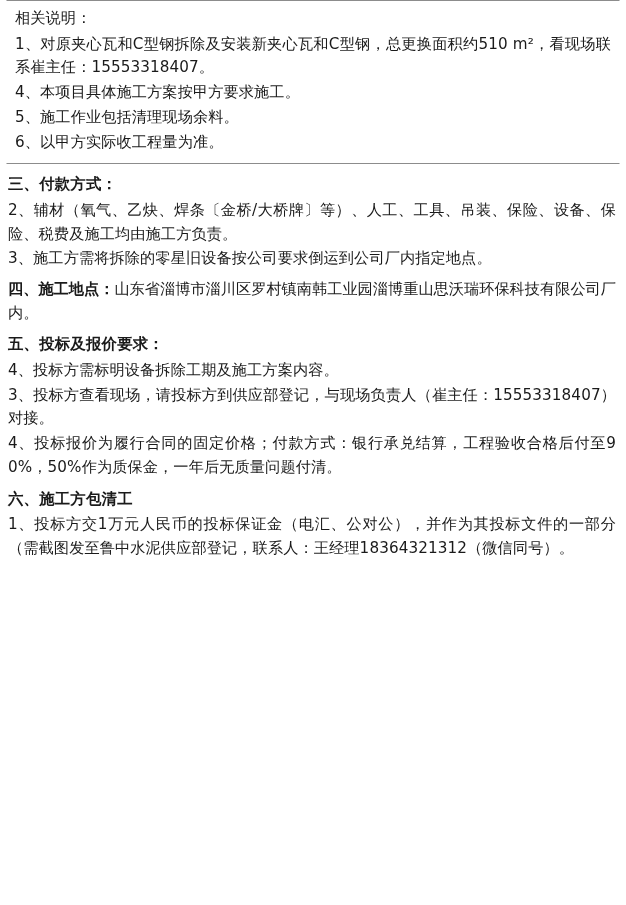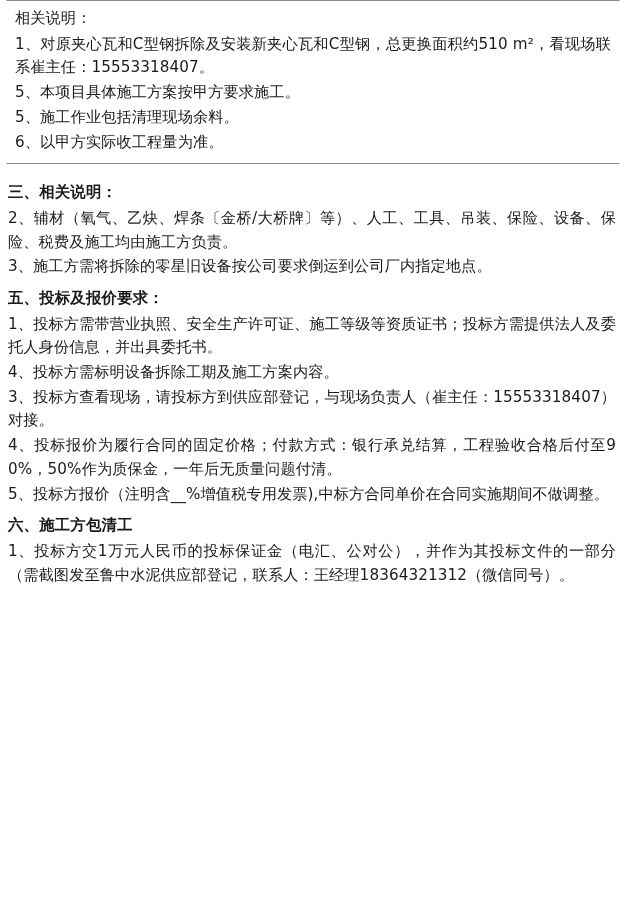--- a/index.html
+++ b/index.html
@@ -21,21 +21,21 @@
     box-sizing: border-box;
     background: #ffffff;
   }
   
   .frame-box {
     border: 1px solid #9aa0a6;
     border-left: none;
     border-right: none;
     border-top: 1px solid #9aa0a6;
     box-sizing: border-box;
-    margin: 0 6px 16px 6px;
+    margin: 0 6px 8px 6px;
     padding: 6px 8px 8px 8px;
   }
   .frame-box.top {
     border-top: 1px solid #8c8c8c;
     border-bottom: 1px solid #8c8c8c;
     border-left: 1px solid #8c8c8c;
     border-right: 1px solid #8c8c8c;
     border-left-color: transparent;
     border-right-color: transparent;
   }
@@ -76,37 +76,36 @@
   }
 </style>
 </head>
 <body>
 
 <div class="page">
 
   <div class="frame-box top">
     <div class="para first">相关说明：</div>
     <div class="para">1、对原夹心瓦和C型钢拆除及安装新夹心瓦和C型钢，总更换面积约510 m²，看现场联系崔主任：15553318407。</div>
-    <div class="para">5、本项目具体施工方案按甲方要求施工。</div>
+    <div class="para">4、本项目具体施工方案按甲方要求施工。</div>
     <div class="para">5、施工作业包括清理现场余料。</div>
     <div class="para">6、以甲方实际收工程量为准。</div>
   </div>
 
   <div class="section block-pad">
 
-    <div class="heading">三、相关说明：</div>
+    <div class="heading">三、付款方式：</div>
     <div class="para">2、辅材（氧气、乙炔、焊条〔金桥/大桥牌〕等）、人工、工具、吊装、保险、设备、保险、税费及施工均由施工方负责。</div>
     <div class="para">3、施工方需将拆除的零星旧设备按公司要求倒运到公司厂内指定地点。</div>
 
+    <div class="heading-inline"><b>四、施工地点：</b><span>山东省淄博市淄川区罗村镇南韩工业园淄博重山思沃瑞环保科技有限公司厂内。</span></div>
 
     <div class="heading">五、投标及报价要求：</div>
-    <div class="para">1、投标方需带营业执照、安全生产许可证、施工等级等资质证书；投标方需提供法人及委托人身份信息，并出具委托书。</div>
     <div class="para">4、投标方需标明设备拆除工期及施工方案内容。</div>
     <div class="para">3、投标方查看现场，请投标方到供应部登记，与现场负责人（崔主任：15553318407）对接。</div>
     <div class="para">4、投标报价为履行合同的固定价格；付款方式：银行承兑结算，工程验收合格后付至90%，50%作为质保金，一年后无质量问题付清。</div>
-    <div class="para">5、投标方报价（注明含__%增值税专用发票),中标方合同单价在合同实施期间不做调整。</div>
 
     <div class="heading">六、施工方包清工</div>
     <div class="para">1、投标方交1万元人民币的投标保证金（电汇、公对公），并作为其投标文件的一部分（需截图发至鲁中水泥供应部登记，联系人：王经理18364321312（微信同号）。</div>
 
   </div>
 
 </div>
 
 </body></html>

